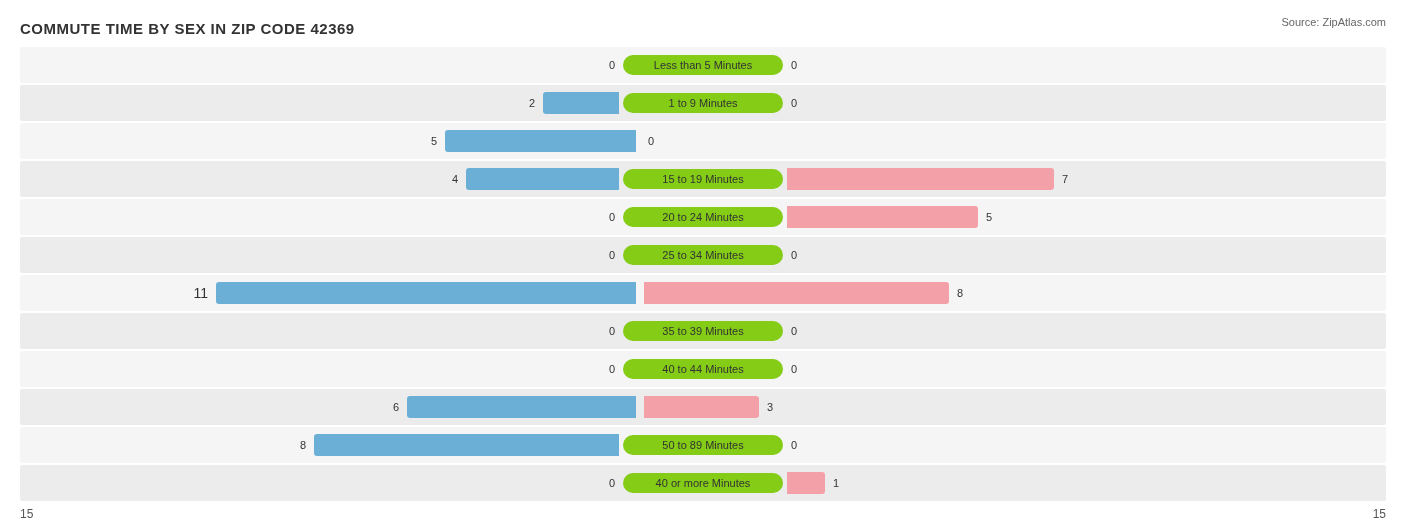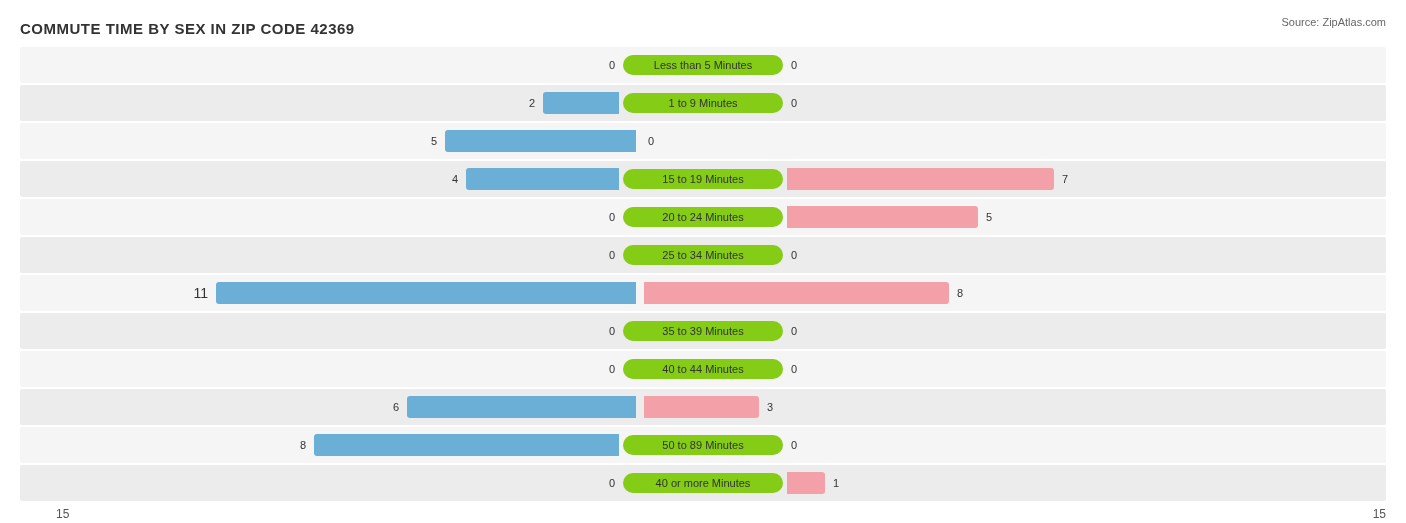--- a/index.html
+++ b/index.html
@@ -102,21 +102,20 @@
       margin-left: 4px;
       white-space: nowrap;
     }
     .axis-labels {
       display: flex;
       justify-content: space-between;
       padding: 0 0px;
       font-size: 12px;
       color: #555;
       margin-top: 4px;
-      margin-left: 36px;
     }
   </style>
 </head>
 <body>
 
 <div class="chart-container">
   <div class="title">COMMUTE TIME BY SEX IN ZIP CODE 42369</div>
   <div class="source">Source: ZipAtlas.com</div>
 
   <div class="chart-area" id="chart-area">

